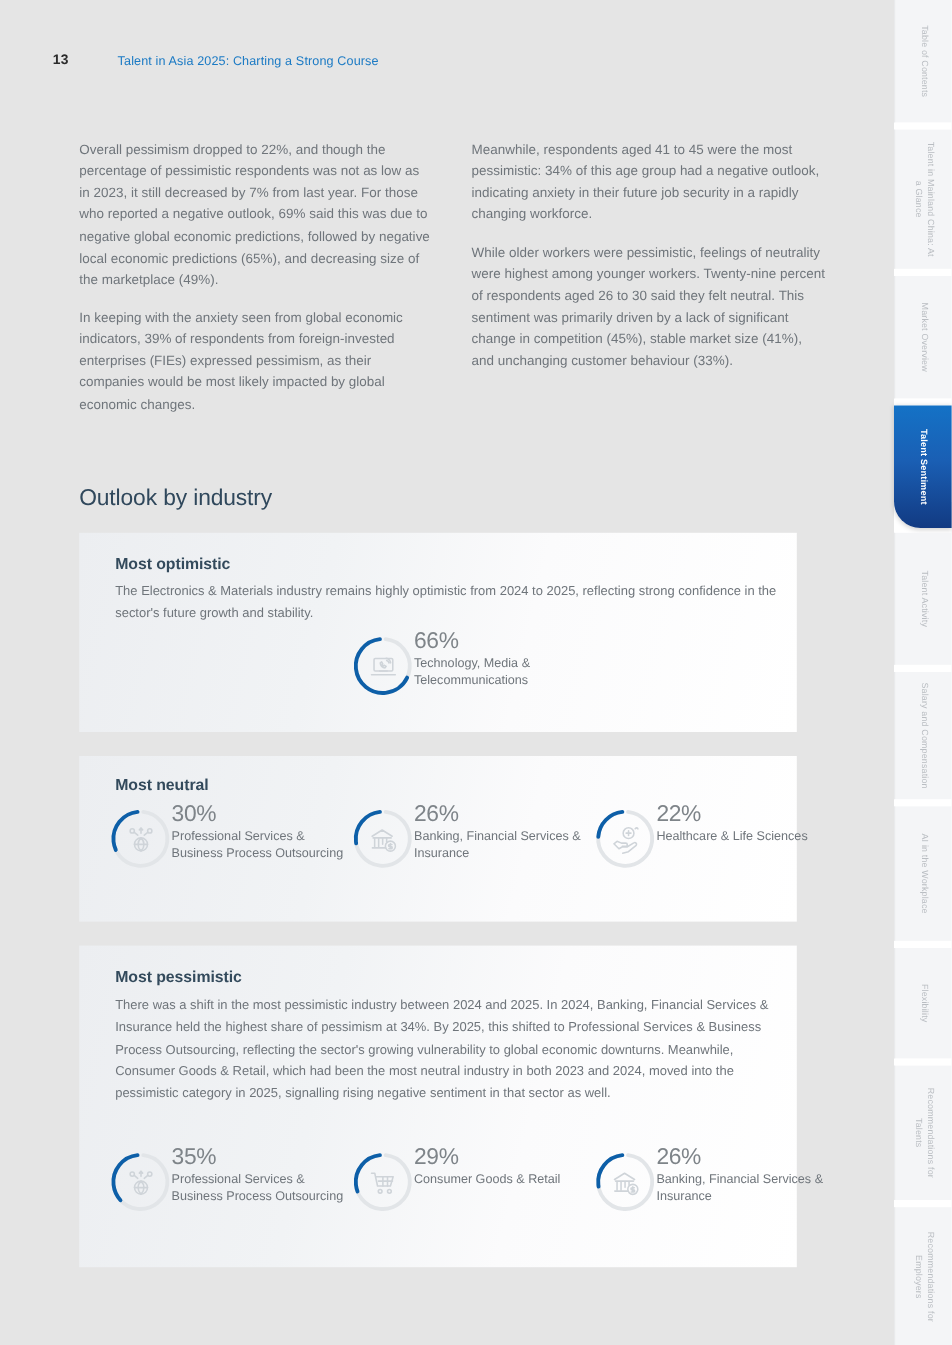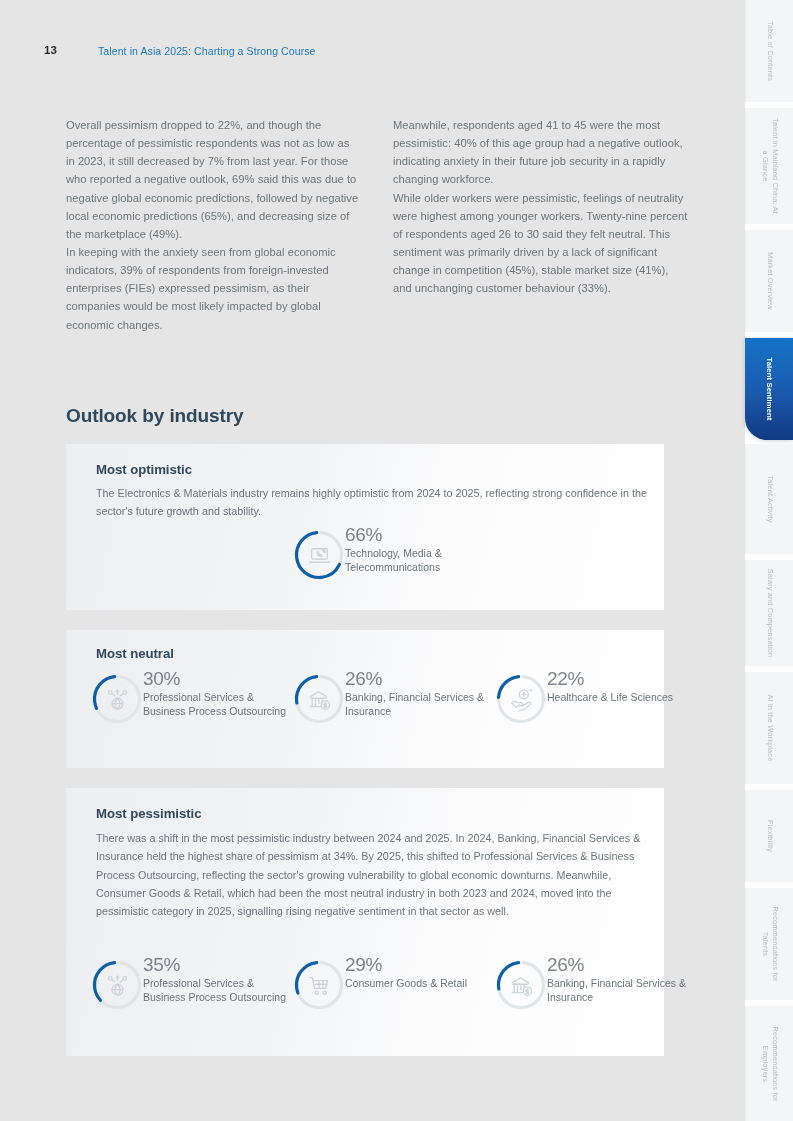--- a/index.html
+++ b/index.html
@@ -34,28 +34,28 @@
   
   .cols {
     position:absolute; left:66px; top:116px;
     width:598px;
   }
   .col { position:absolute; top:0; width:295px; }
   .col.left  { left:0; }
   .col.right { left:327px; }
   .col p {
     font-size:11.2px; line-height:1.62; color:#6f757b;
-    letter-spacing:.02px;
+    margin-bottom:13px; letter-spacing:.02px;
   }
   .col p:last-child { margin-bottom:0; }
 
   
   .section-title {
     position:absolute; left:66px; top:405px;
-    font-size:19px; font-weight:bold; color:#30485c;
+    font-size:19px; font-weight:normal; color:#30485c;
     letter-spacing:-.1px;
   }
 
   
   .panel {
     position:absolute; left:66px; width:598px;
     background:linear-gradient(103deg,#eceef1 0%,#f1f3f5 34%,#fbfbfc 62%,#ffffff 100%);
   }
   #panel-optimistic  { top:444px; height:166px; }
   #panel-neutral     { top:630px; height:138px; }
@@ -133,21 +133,21 @@
     <div class="folio">13</div>
     <div class="running-title">Talent in Asia 2025: Charting a Strong Course</div>
   </div>
 
   <div class="cols">
     <div class="col left">
       <p>Overall pessimism dropped to 22%, and though the percentage of pessimistic respondents was not as low as in 2023, it still decreased by 7% from last year. For those who reported a negative outlook, 69% said this was due to negative global economic predictions, followed by negative local economic predictions (65%), and decreasing size of the marketplace (49%).</p>
       <p>In keeping with the anxiety seen from global economic indicators, 39% of respondents from foreign-invested enterprises (FIEs) expressed pessimism, as their companies would be most likely impacted by global economic changes.</p>
     </div>
     <div class="col right">
-      <p>Meanwhile, respondents aged 41 to 45 were the most pessimistic: 40% of this age group had a negative outlook, indicating anxiety in their future job security in a rapidly changing workforce.</p>
+      <p>Meanwhile, respondents aged 41 to 45 were the most pessimistic: 34% of this age group had a negative outlook, indicating anxiety in their future job security in a rapidly changing workforce.</p>
       <p>While older workers were pessimistic, feelings of neutrality were highest among younger workers. Twenty-nine percent of respondents aged 26 to 30 said they felt neutral. This sentiment was primarily driven by a lack of significant change in competition (45%), stable market size (41%), and unchanging customer behaviour (33%).</p>
     </div>
   </div>
 
   <div class="section-title">Outlook by industry</div>
 
   <div class="panel" id="panel-optimistic">
     <div class="panel-title" style="top:18px">Most optimistic</div>
     <div class="panel-desc" style="top:40px">The Electronics &amp; Materials industry remains highly optimistic from 2024 to 2025, reflecting strong confidence in the sector's future growth and stability.</div>
     <div class="stats" style="top:84px">

